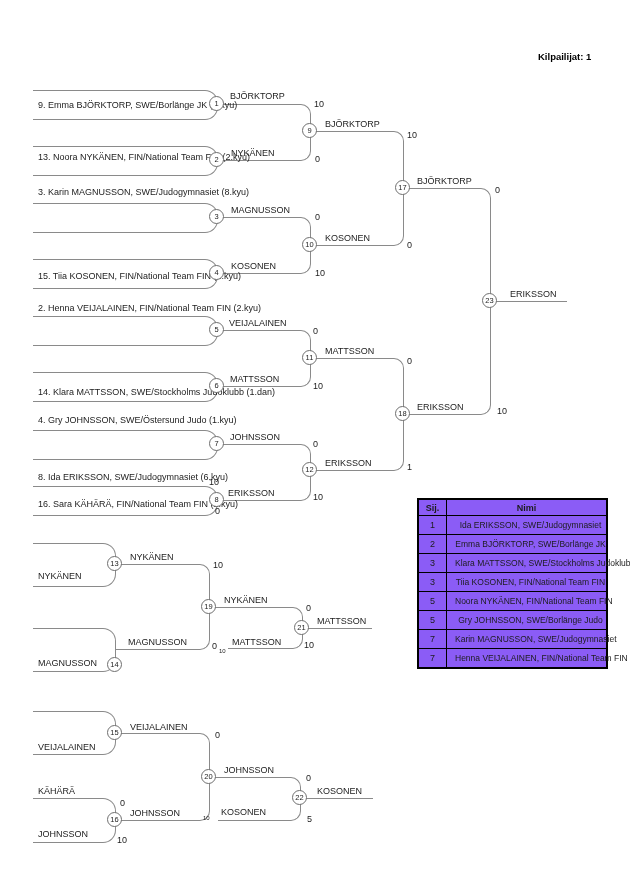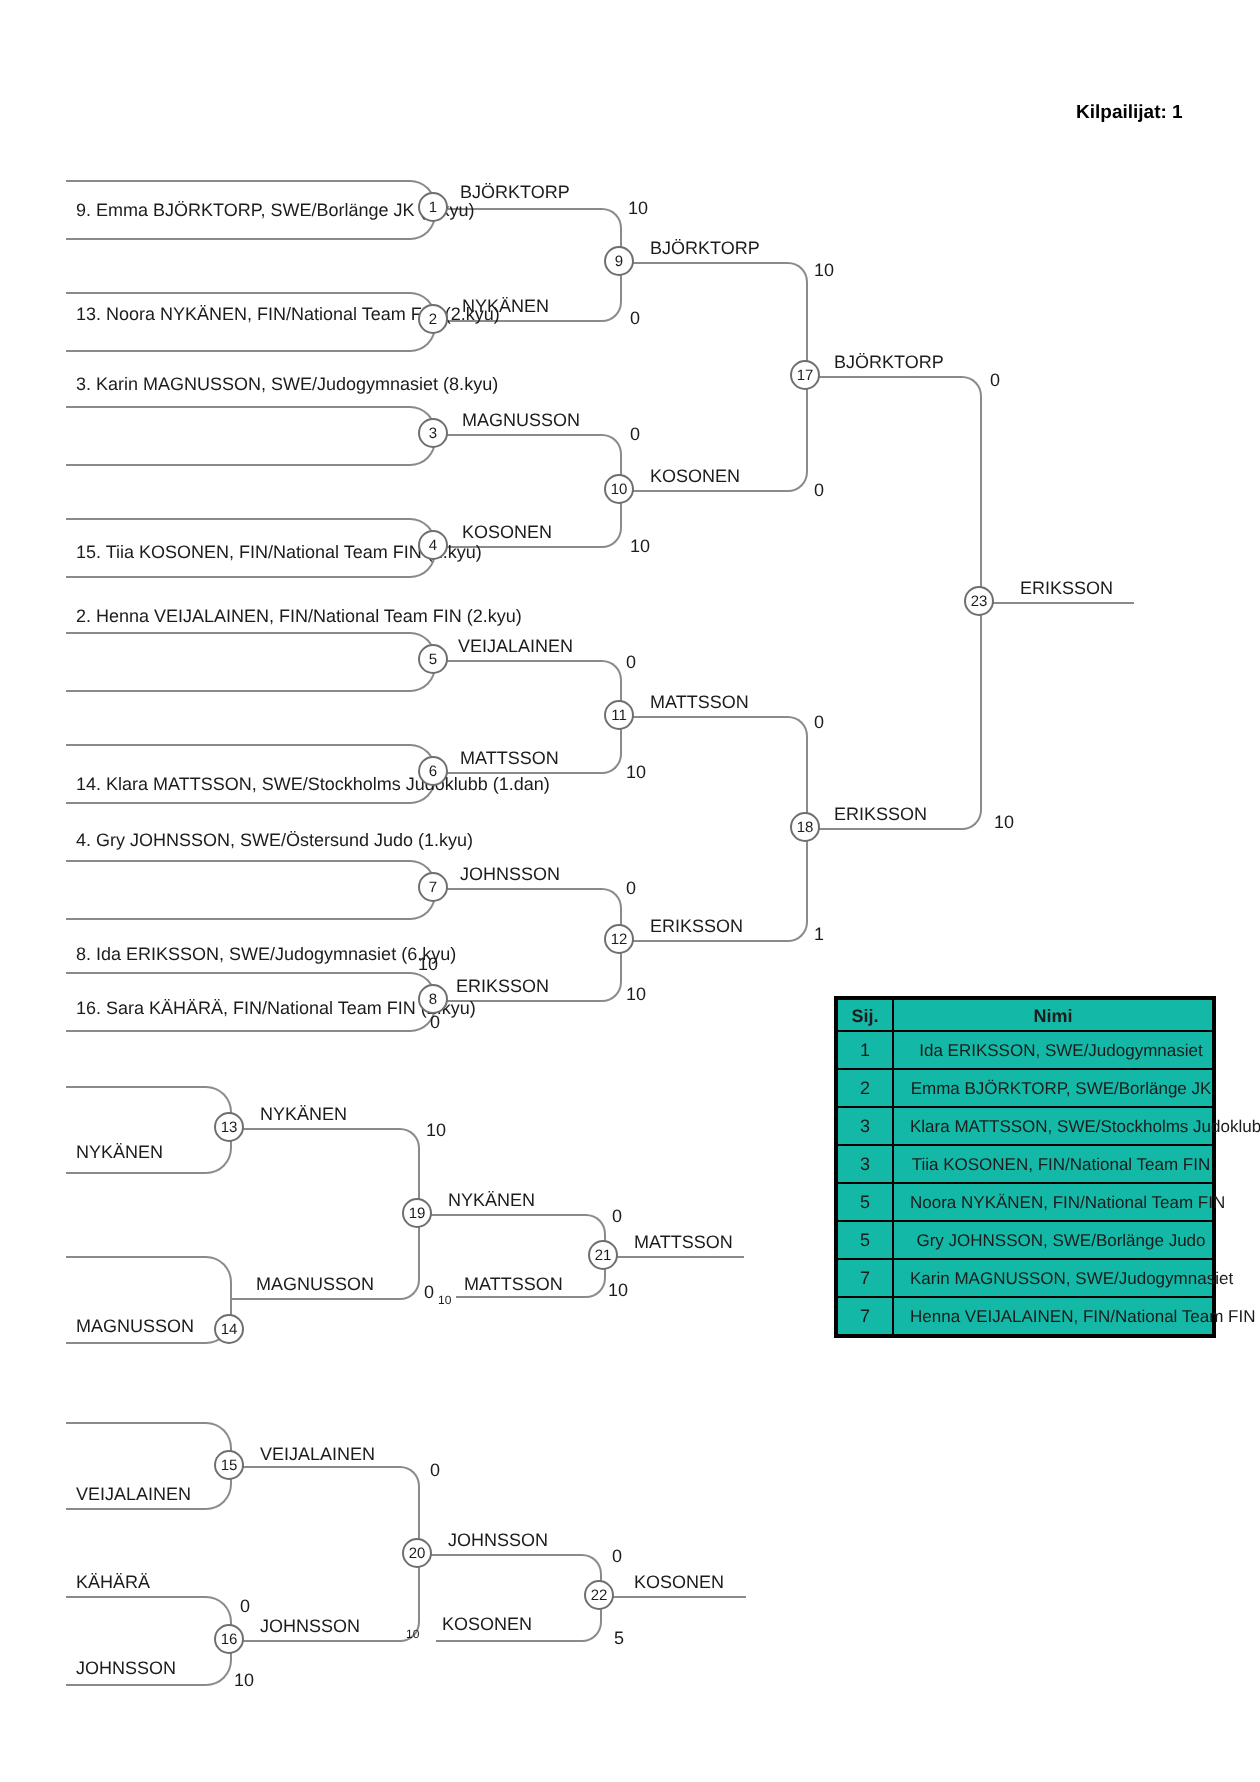--- a/index.html
+++ b/index.html
@@ -17,21 +17,21 @@
       border-top-right-radius:10px;z-index:1;}
   .cu{position:absolute;border-bottom:1.4px solid #8a8a8a;border-right:1.4px solid #8a8a8a;
       border-bottom-right-radius:10px;z-index:1;}
   .hl{position:absolute;border-top:1.4px solid #8a8a8a;z-index:1;}
   .ci{position:absolute;width:15px;height:15px;margin-left:-8px;margin-top:-8px;background:#fff;
       border:1.3px solid #6f6f6f;border-radius:50%;display:flex;align-items:center;justify-content:center;
       font-size:7.5px;z-index:6;box-sizing:border-box;}
   .res-title{position:absolute;left:417px;top:481px;width:191px;text-align:center;
              font-size:11px;font-weight:bold;color:#000;}
   .results{position:absolute;left:417px;top:498px;z-index:4;}
-  .results table{border-collapse:collapse;table-layout:fixed;width:191px;border:2px solid #000;background:#14b8a6;}
+  .results table{border-collapse:collapse;table-layout:fixed;width:191px;border:2px solid #000;background:#8b5cf6;}
   .results th,.results td{border:1px solid #000;font-size:8.5px;padding:0;height:18px;vertical-align:middle;}
   .results th{font-size:9px;font-weight:bold;height:15px;text-align:center;}
   .results .rk{width:27px;text-align:center;font-size:9px;}
   .results .nm{white-space:nowrap;overflow:visible;padding-left:8px;text-align:center;}
 </style>
 </head>
 <body>
 
 <div id="page">
 

